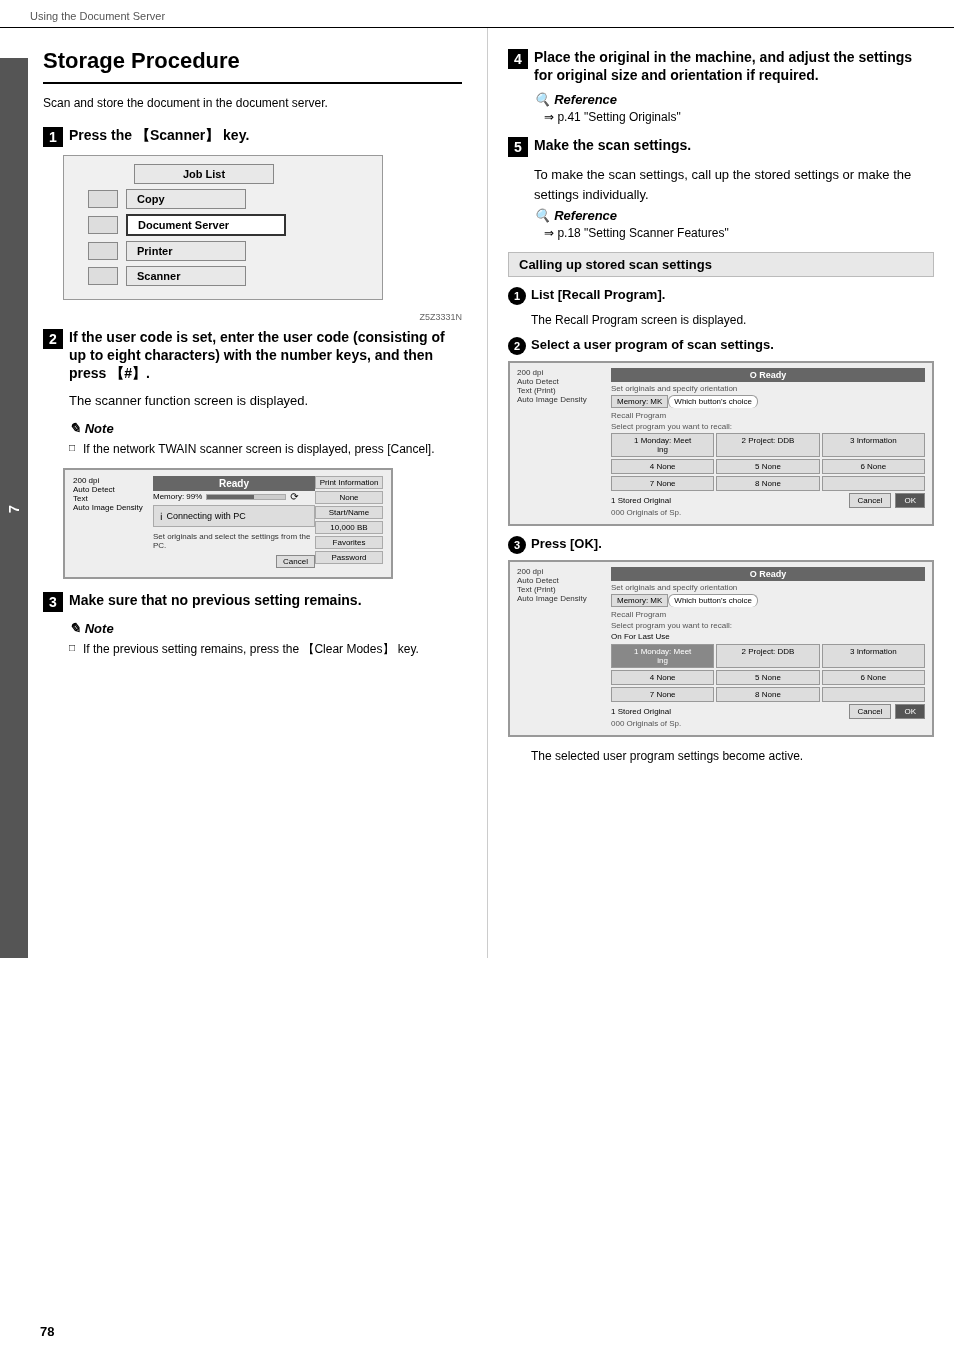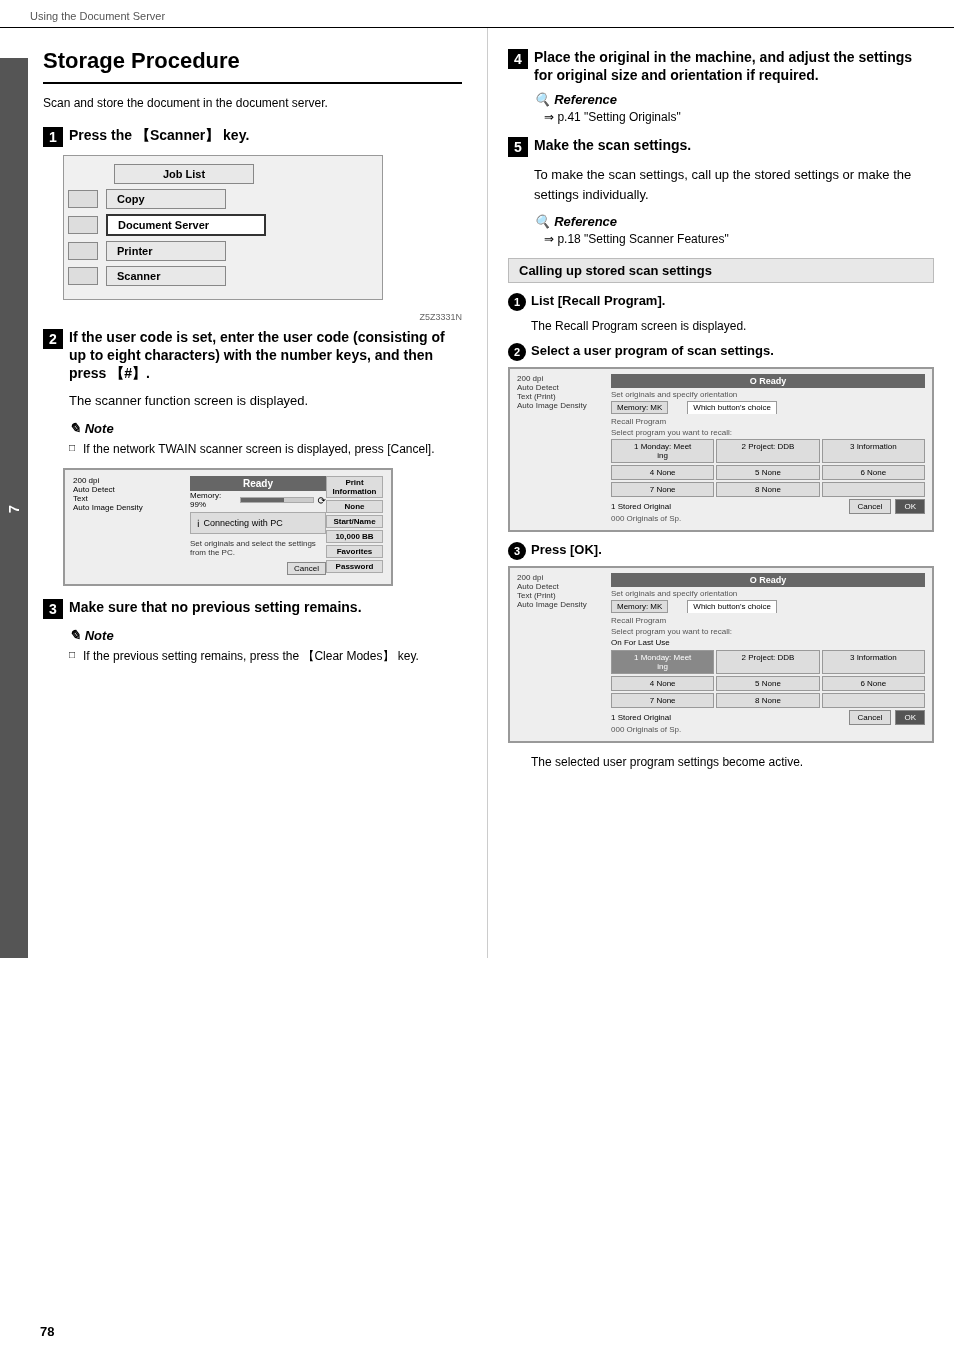--- a/index.html
+++ b/index.html
@@ -97,21 +97,21 @@
     .step-text {
       font-size: 14px;
       font-weight: bold;
       line-height: 1.3;
     }
     
     .scanner-ui {
       border: 1px solid #999;
       background: #f0f0f0;
       margin: 8px 0 12px 20px;
-      padding: 8px 4px;
+      padding: 8px 24px;
       width: 320px;
     }
     .scanner-btn-row {
       display: flex;
       align-items: center;
       margin-bottom: 5px;
       gap: 8px;
     }
     .scanner-btn-indicator {
       width: 30px;
@@ -256,21 +256,21 @@
       margin-bottom: 8px;
       display: flex;
       align-items: flex-start;
       gap: 6px;
       line-height: 1.3;
     }
     .right-step-body {
       font-size: 13px;
       line-height: 1.5;
       margin-left: 26px;
-      margin-bottom: 10px;
+      margin-bottom: 4px;
     }
     .reference-section {
       margin-left: 26px;
       margin-bottom: 12px;
     }
     .reference-title {
       font-size: 13px;
       font-style: italic;
       font-weight: bold;
       display: flex;
@@ -341,32 +341,33 @@
       flex: 1;
       background: #666;
       color: #fff;
       text-align: center;
       padding: 2px 4px;
       font-size: 9px;
       font-weight: bold;
     }
     .recall-tabs {
       display: flex;
-      gap: 19px;
+      gap: 0;
       margin-bottom: 3px;
     }
     .recall-tab {
       font-size: 8px;
       background: #ddd;
       border: 1px solid #999;
       padding: 1px 5px;
     }
     .recall-tab.active {
       background: #fff;
       border-bottom: none;
+      border-radius: 6px;
     }
     .recall-label {
       font-size: 8px;
       margin-bottom: 2px;
       color: #555;
     }
     .recall-grid {
       display: grid;
       grid-template-columns: 1fr 1fr 1fr;
       gap: 2px;
@@ -476,39 +477,39 @@
       </div>
 
       <div class="ready-screen">
         <div class="ready-screen-header">
           <div style="font-size:8px; width:80px;">
             <div>200 dpi</div>
             <div>Auto Detect</div>
             <div>Text</div>
             <div>Auto Image Density</div>
           </div>
-          <div style="flex:1;margin-left:37px;">
+          <div style="flex:1;">
             <div class="ready-screen-title">Ready</div>
             <div class="ready-progress">
               <span style="font-size:8px;">Memory: 99%</span>
               <div class="progress-bar-outer">
                 <div class="progress-bar-inner"></div>
               </div>
               <span style="font-size:10px; cursor:pointer;">⟳</span>
             </div>
             <div class="ready-msg">
               <span style="font-size:10px;">ℹ</span>
               <span>Connecting with PC</span>
             </div>
             <div style="font-size:8px; color:#333; padding: 2px 0;">Set originals and select the settings from the PC.</div>
             <div class="ready-cancel-row">
               <button class="small-btn">Cancel</button>
             </div>
           </div>
-          <div style="width:57px; font-size:8px;font-weight:bold;">
+          <div style="width:68px; font-size:8px;">
             <div class="ready-right-item">Print Information</div>
             <div class="ready-right-item">None</div>
             <div class="ready-right-item">Start/Name</div>
             <div class="ready-right-item">10,000 BB</div>
             <div class="ready-right-item">Favorites</div>
             <div class="ready-right-item">Password</div>
           </div>
         </div>
       </div>
 

